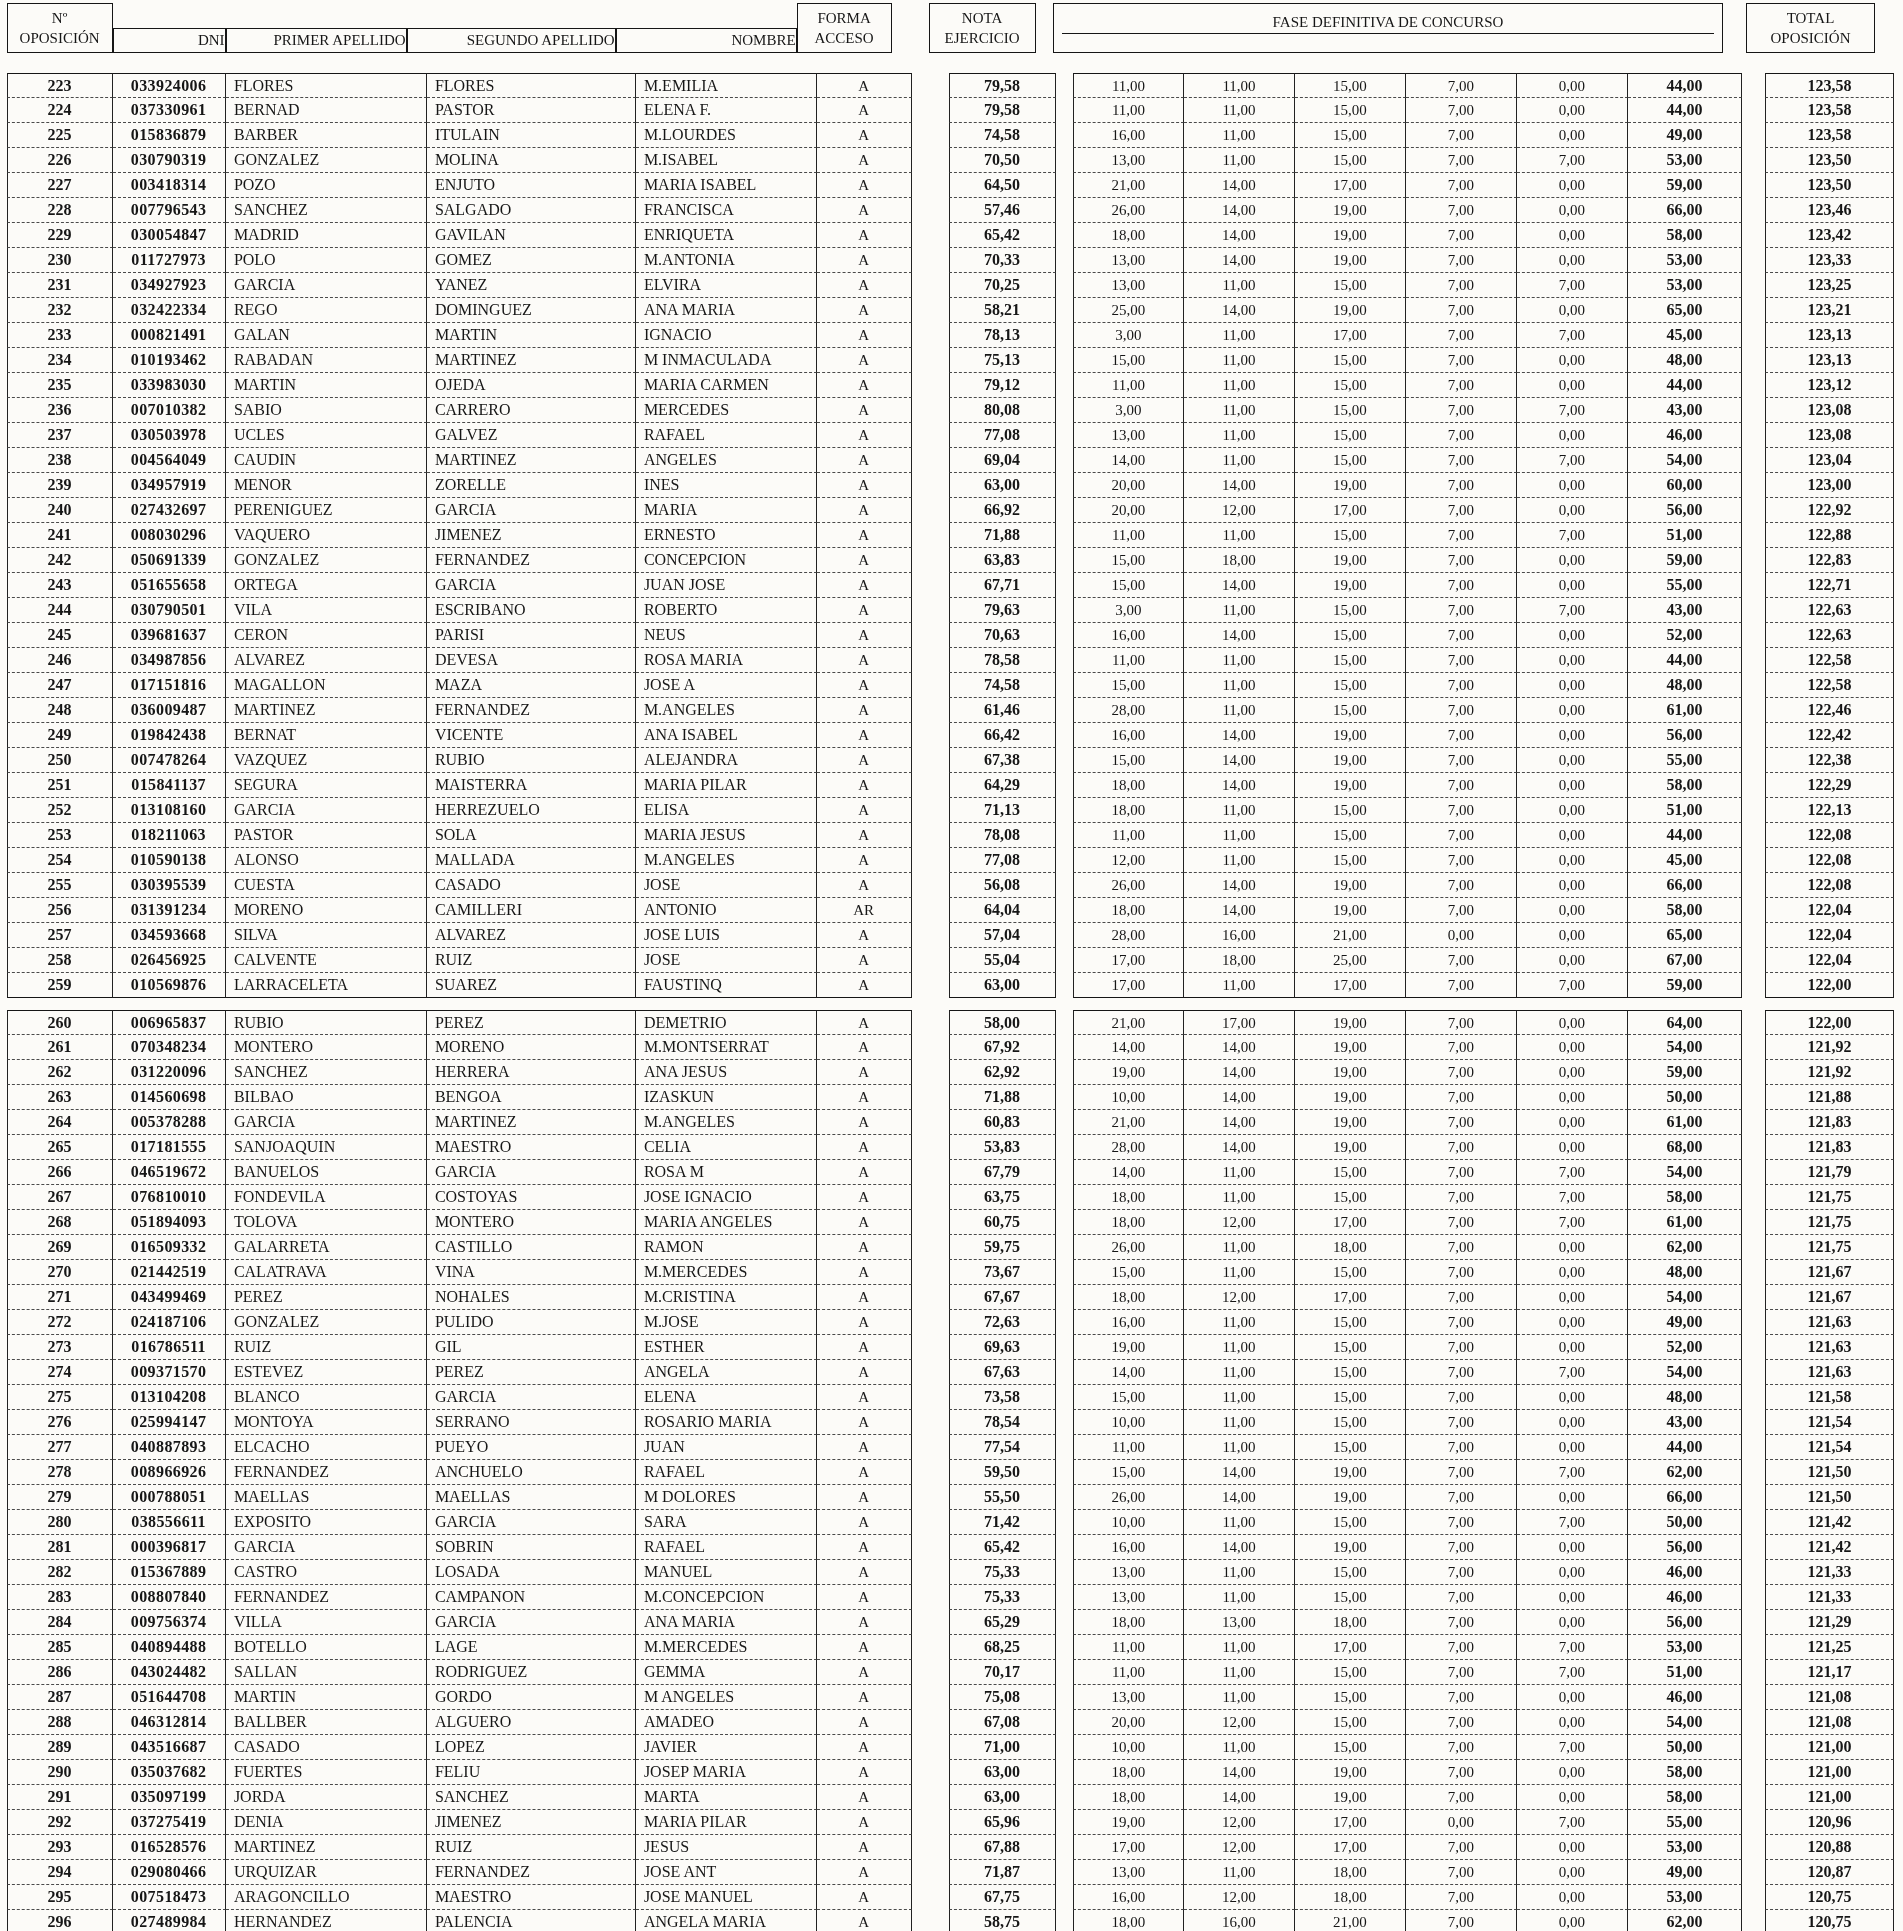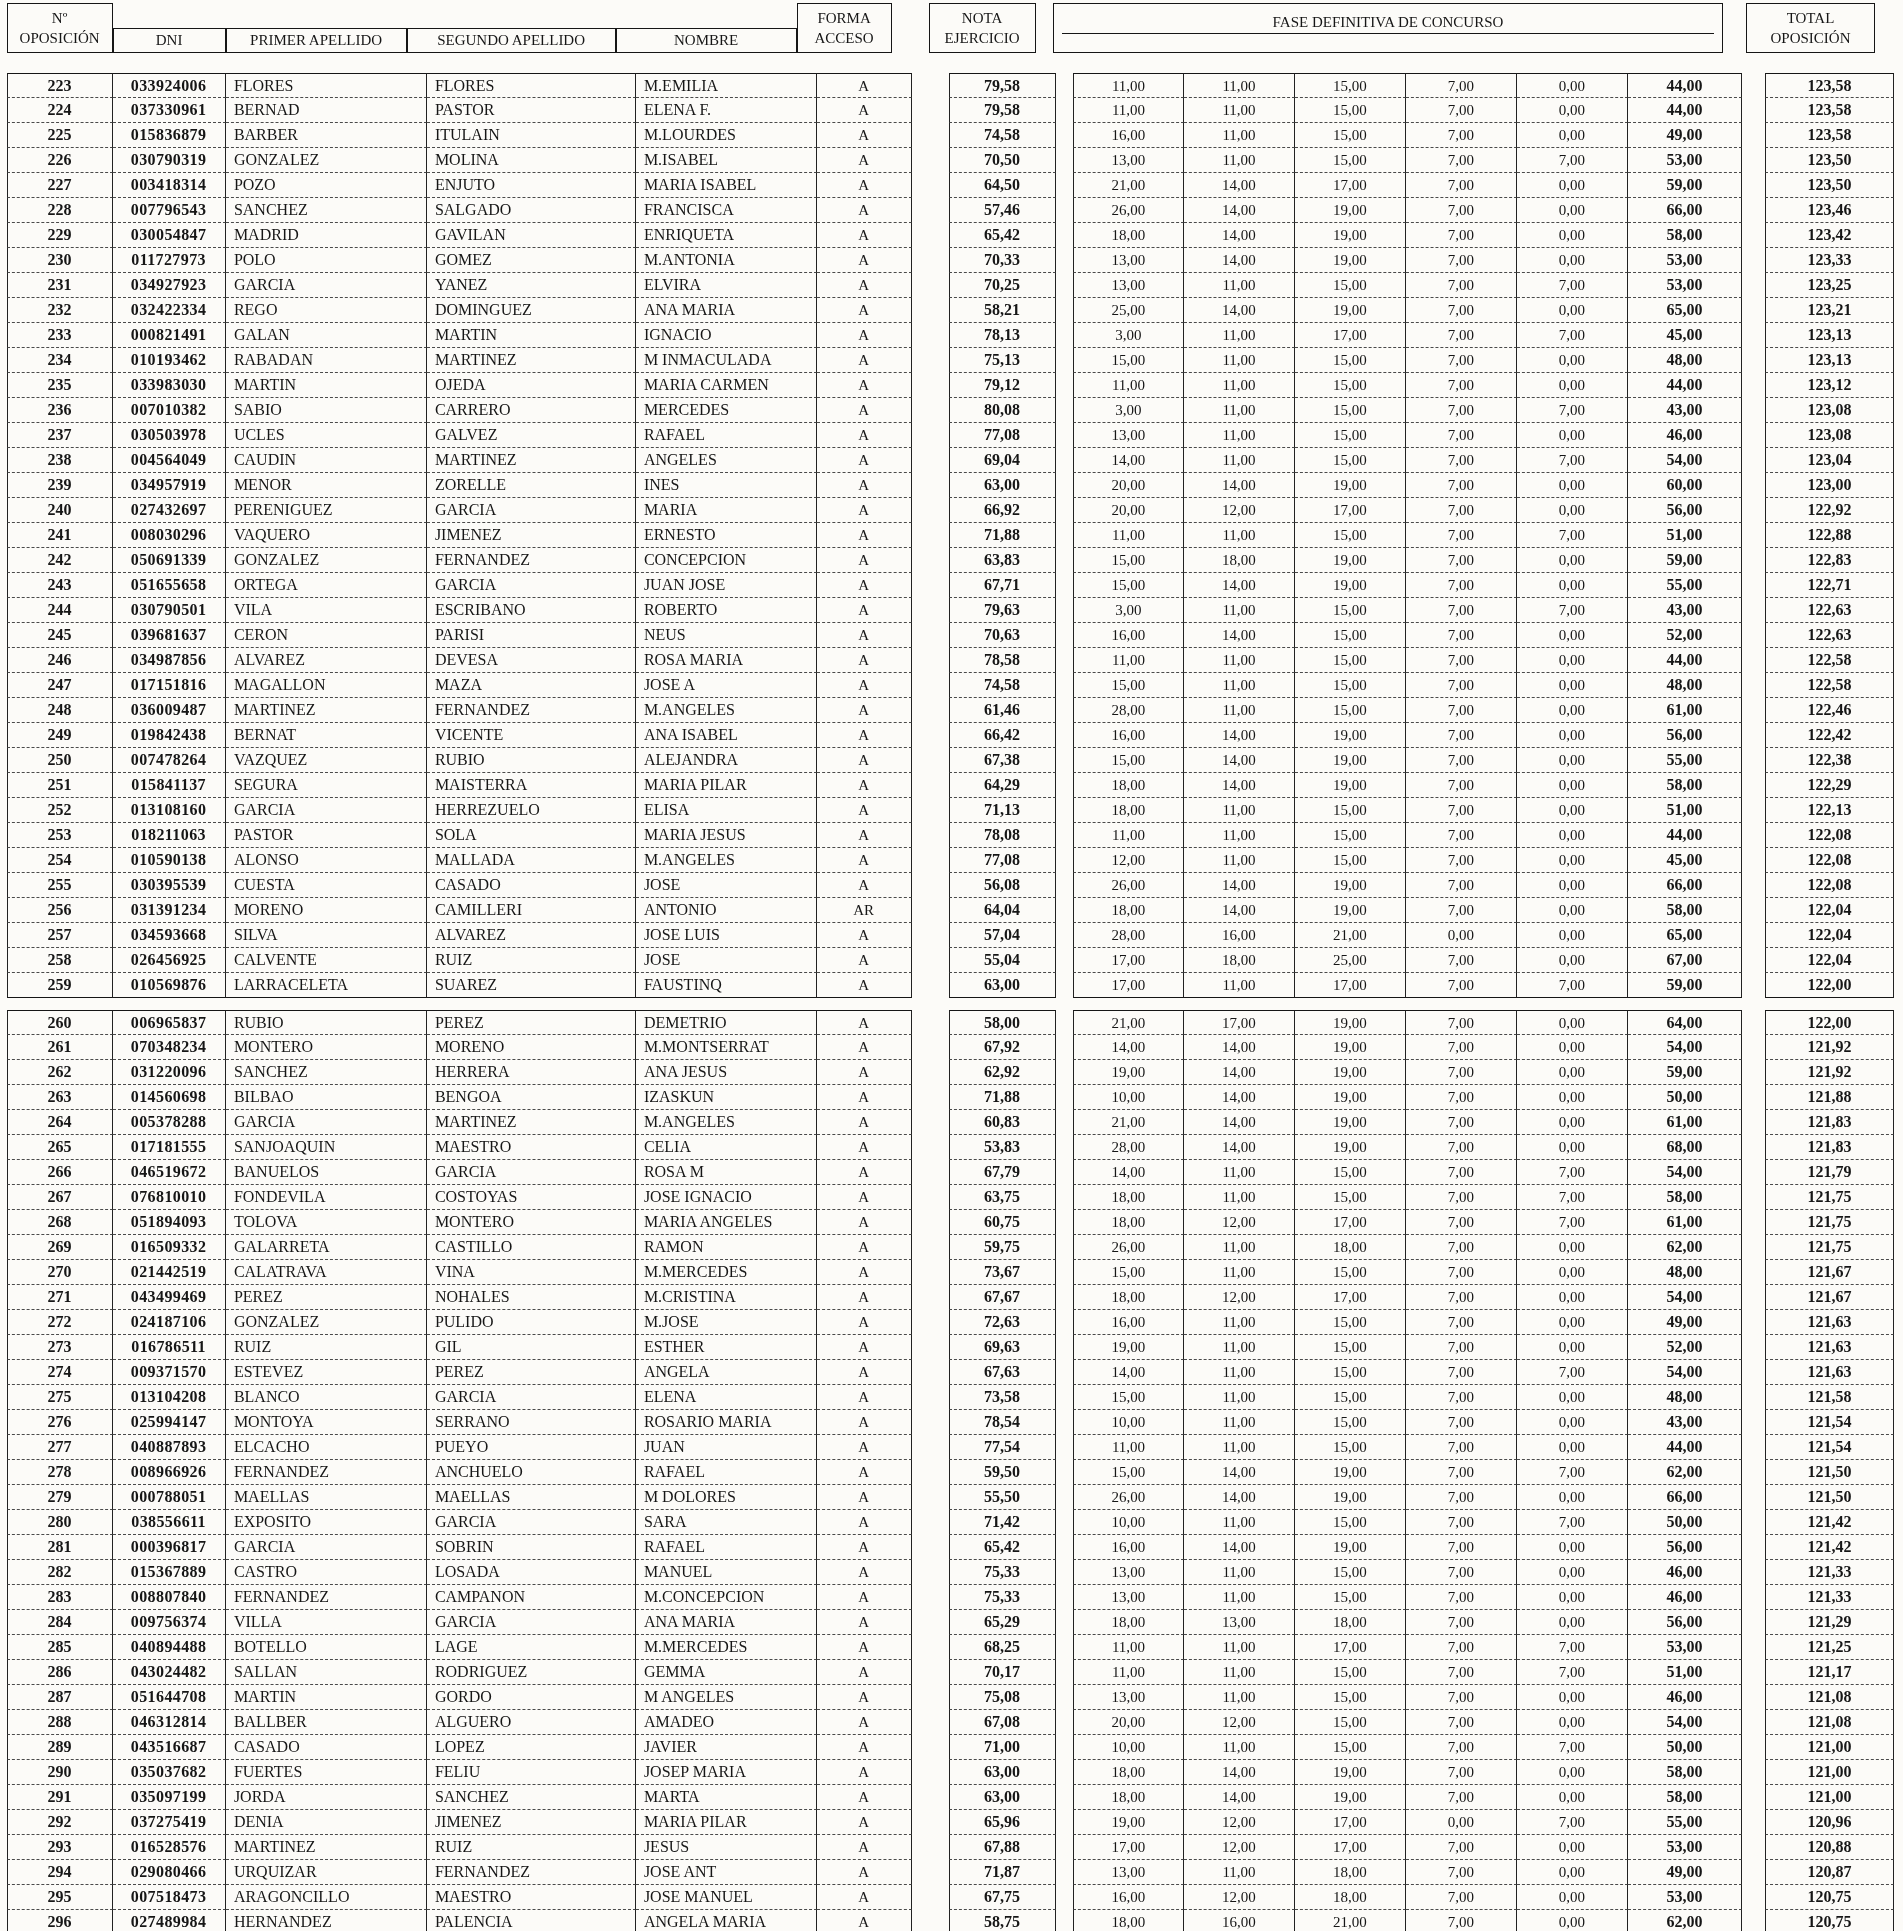--- a/index.html
+++ b/index.html
@@ -12,21 +12,21 @@
     overflow:hidden; padding-left:6.6px;
   }
   
   .header { display:flex; align-items:flex-end; height:50px; margin-top:3.3px; }
   .hbox {
     border:1.7px solid var(--ink); background:var(--paper);
     display:flex; flex-direction:column; justify-content:center;
     text-align:center; font-size:15px; line-height:20px; white-space:nowrap; overflow:hidden;
   }
   .tall { height:50px; }
-  .short { height:25px; line-height:21.6px; }
+  .short { height:25px; line-height:21.6px;align-items:flex-end; }
   .fasebox { height:50px; padding:8px; justify-content:flex-start; }
   .fase-title { height:22.4px; line-height:21px; border-bottom:1.7px solid var(--ink); font-size:15px; }
   .fase-sub { display:flex; height:24px; line-height:22.4px;margin-top:34px; }
   .fase-sub .fsc { border-right:0.8px solid var(--ink); font-size:14px; overflow:hidden; white-space:nowrap; }
   .fase-sub .fsc:last-child { border-right:none; font-weight:bold; }
   
   .data { margin-top:20px; }
   .block2 { margin-top:11.6px; }
   .row { display:flex; height:25px; line-height:24px; font-size:16px; }
   .c {

